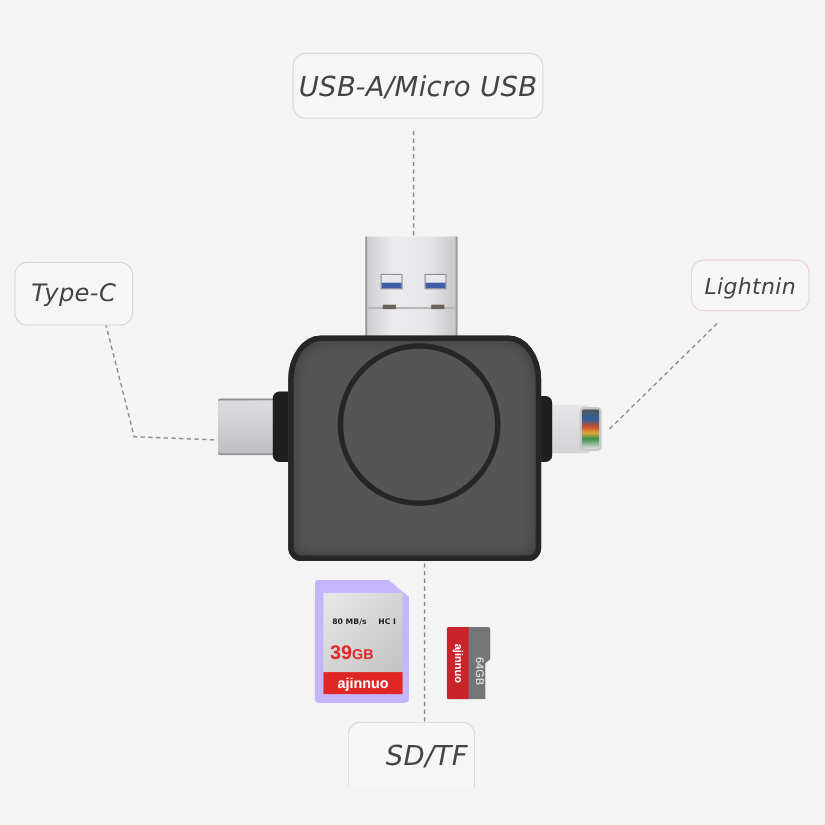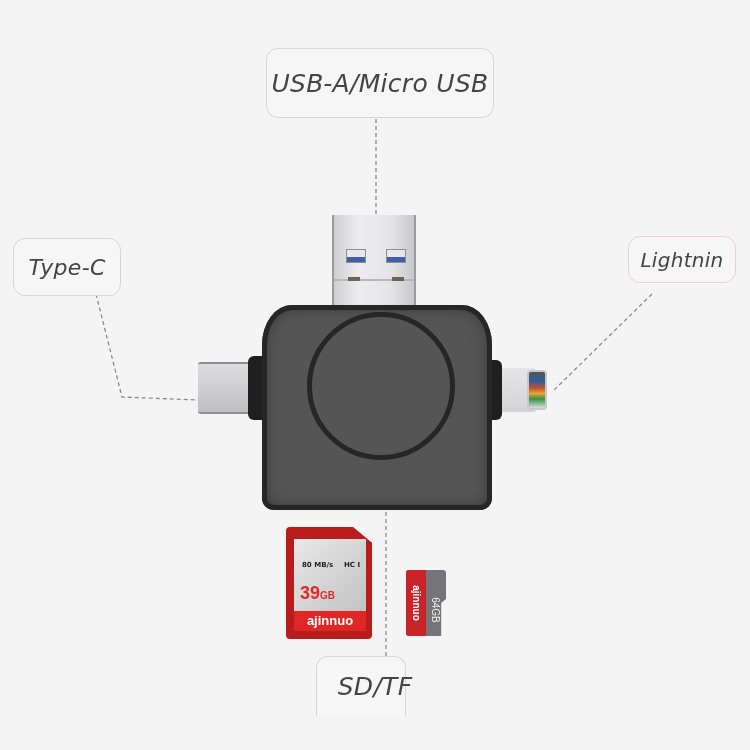--- a/index.html
+++ b/index.html
@@ -14,24 +14,24 @@
       border: 1.5px solid #d6d6d6;
       border-radius: 12px;
       background: #f6f6f6;
       color: #444;
       font-style: italic;
       display: flex;
       align-items: center;
       justify-content: center;
     }
     .label-box span { letter-spacing: 0.3px; }
-    #lbl-usb { left: 266px; top: 48px; width: 228px; height: 70px; font-size: 25px; }
+    #lbl-usb { left: 266px; top: 48px; width: 228px; height: 60px; font-size: 25px; }
     #lbl-typec { left: 13px; top: 238px; width: 108px; height: 58px; font-size: 22px; }
     #lbl-light { left: 628px; top: 236px; width: 108px; height: 47px; font-size: 20px; border-color: #ecd0d0; font-style: italic; }
-    #lbl-sdtf { left: 316px; top: 656px; width: 90px; height: 60px; font-size: 25px; border-bottom: none; border-radius: 12px 12px 0 0; padding-left: 28px; }
+    #lbl-sdtf { left: 316px; top: 656px; width: 116px; height: 60px; font-size: 25px; border-bottom: none; border-radius: 12px 12px 0 0; padding-left: 28px; }
 
     svg.lines { position: absolute; left: 0; top: 0; width: 750px; height: 750px; pointer-events: none; }
 
     
     .usb-a {
       position: absolute; left: 332px; top: 215px; width: 84px; height: 94px;
       background: linear-gradient(90deg, #cfcfd2, #ececee 30%, #e6e6e8 70%, #c8c8cc);
       border-left: 2px solid #9a9aa0; border-right: 2px solid #9a9aa0;
     }
     .usb-a .win {
@@ -73,31 +73,31 @@
     }
     .phone {
       position: absolute; left: 527px; top: 370px; width: 20px; height: 40px;
       background: linear-gradient(180deg, #555 0%, #2d5f9e 25%, #c7502e 45%, #e6a43a 60%, #3a8f49 75%, #ddd 100%);
       border: 2px solid #c8c8cc; border-radius: 4px;
     }
 
     
     .sd {
       position: absolute; left: 286px; top: 527px; width: 86px; height: 112px;
-      background: #b91c1c; border-radius: 4px;
+      background: #c4b5fd; border-radius: 4px;
       clip-path: polygon(0 0, 78% 0, 100% 14%, 100% 100%, 0 100%);
     }
     .sd .face {
       position: absolute; left: 8px; top: 12px; width: 72px; height: 92px;
       background: linear-gradient(135deg, #e8e8e8, #bdbdbd);
     }
     .sd .speed { position: absolute; left: 8px; top: 22px; font-size: 7px; font-weight: bold; color: #222; }
     .sd .cls { position: absolute; right: 6px; top: 22px; font-size: 7px; color: #222; font-weight: bold; }
     .sd .cap { position: absolute; left: 6px; top: 44px; color: #e02a2a; font-size: 18px; font-weight: bold; font-family: "Liberation Sans", sans-serif; }
-    .sd .cap small { font-size: 10px; }
+    .sd .cap small { font-size: 13px; }
     .sd .brand {
       position: absolute; left: 0; right: 0; bottom: 0; height: 20px; background: #e12626; color: #fff;
       font-family: "Liberation Sans", sans-serif; font-weight: bold; font-size: 13px; text-align: center; line-height: 20px;
     }
 
     
     .tf {
       position: absolute; left: 406px; top: 570px; width: 40px; height: 66px; border-radius: 3px;
       background: #747479; overflow: hidden;
       clip-path: polygon(0 0, 100% 0, 100% 44%, 88% 50%, 88% 100%, 0 100%);

